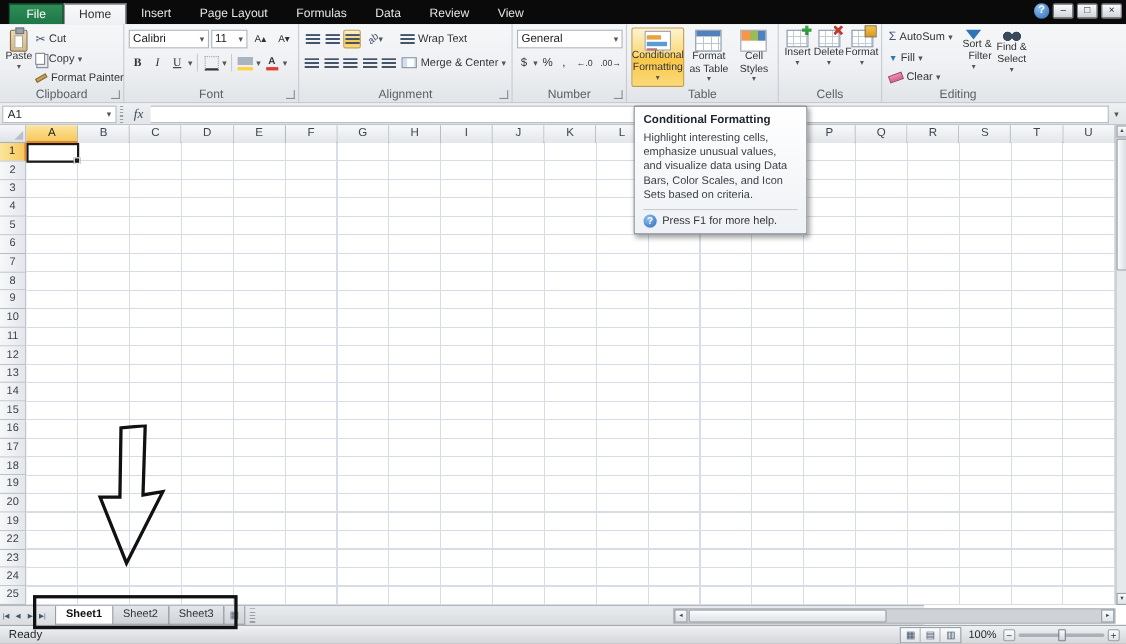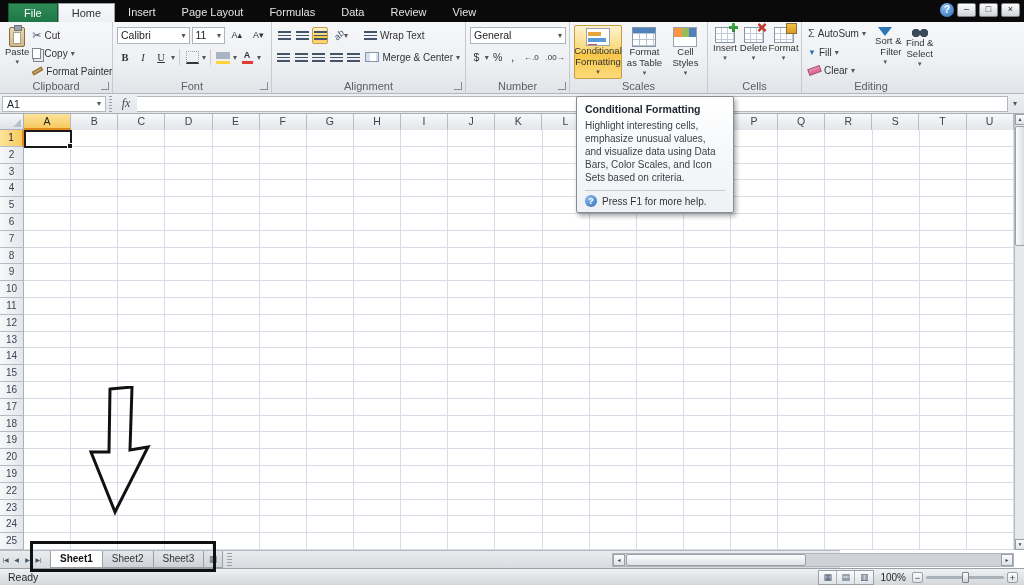--- a/index.html
+++ b/index.html
@@ -301,21 +301,21 @@
           <span class="ic ic-fat"></span>
           <span>Format as Table</span>
           <span class="dd">▾</span>
         </div>
         <div class="bbtn" style="width:38px;">
           <span class="ic ic-cs"></span>
           <span>Cell Styles</span>
           <span class="dd">▾</span>
         </div>
       </div>
-      <div class="glabel">Scales</div>
+      <div class="glabel">Table</div>
     </div>
 
     <div class="group g6">
       <div class="gcontent" style="gap:1px;">
         <div class="bbtn" style="width:29px;">
           <span class="ic ic-grid ins"></span>
           <span>Insert</span>
           <span class="dd">▾</span>
         </div>
         <div class="bbtn" style="width:29px;">

